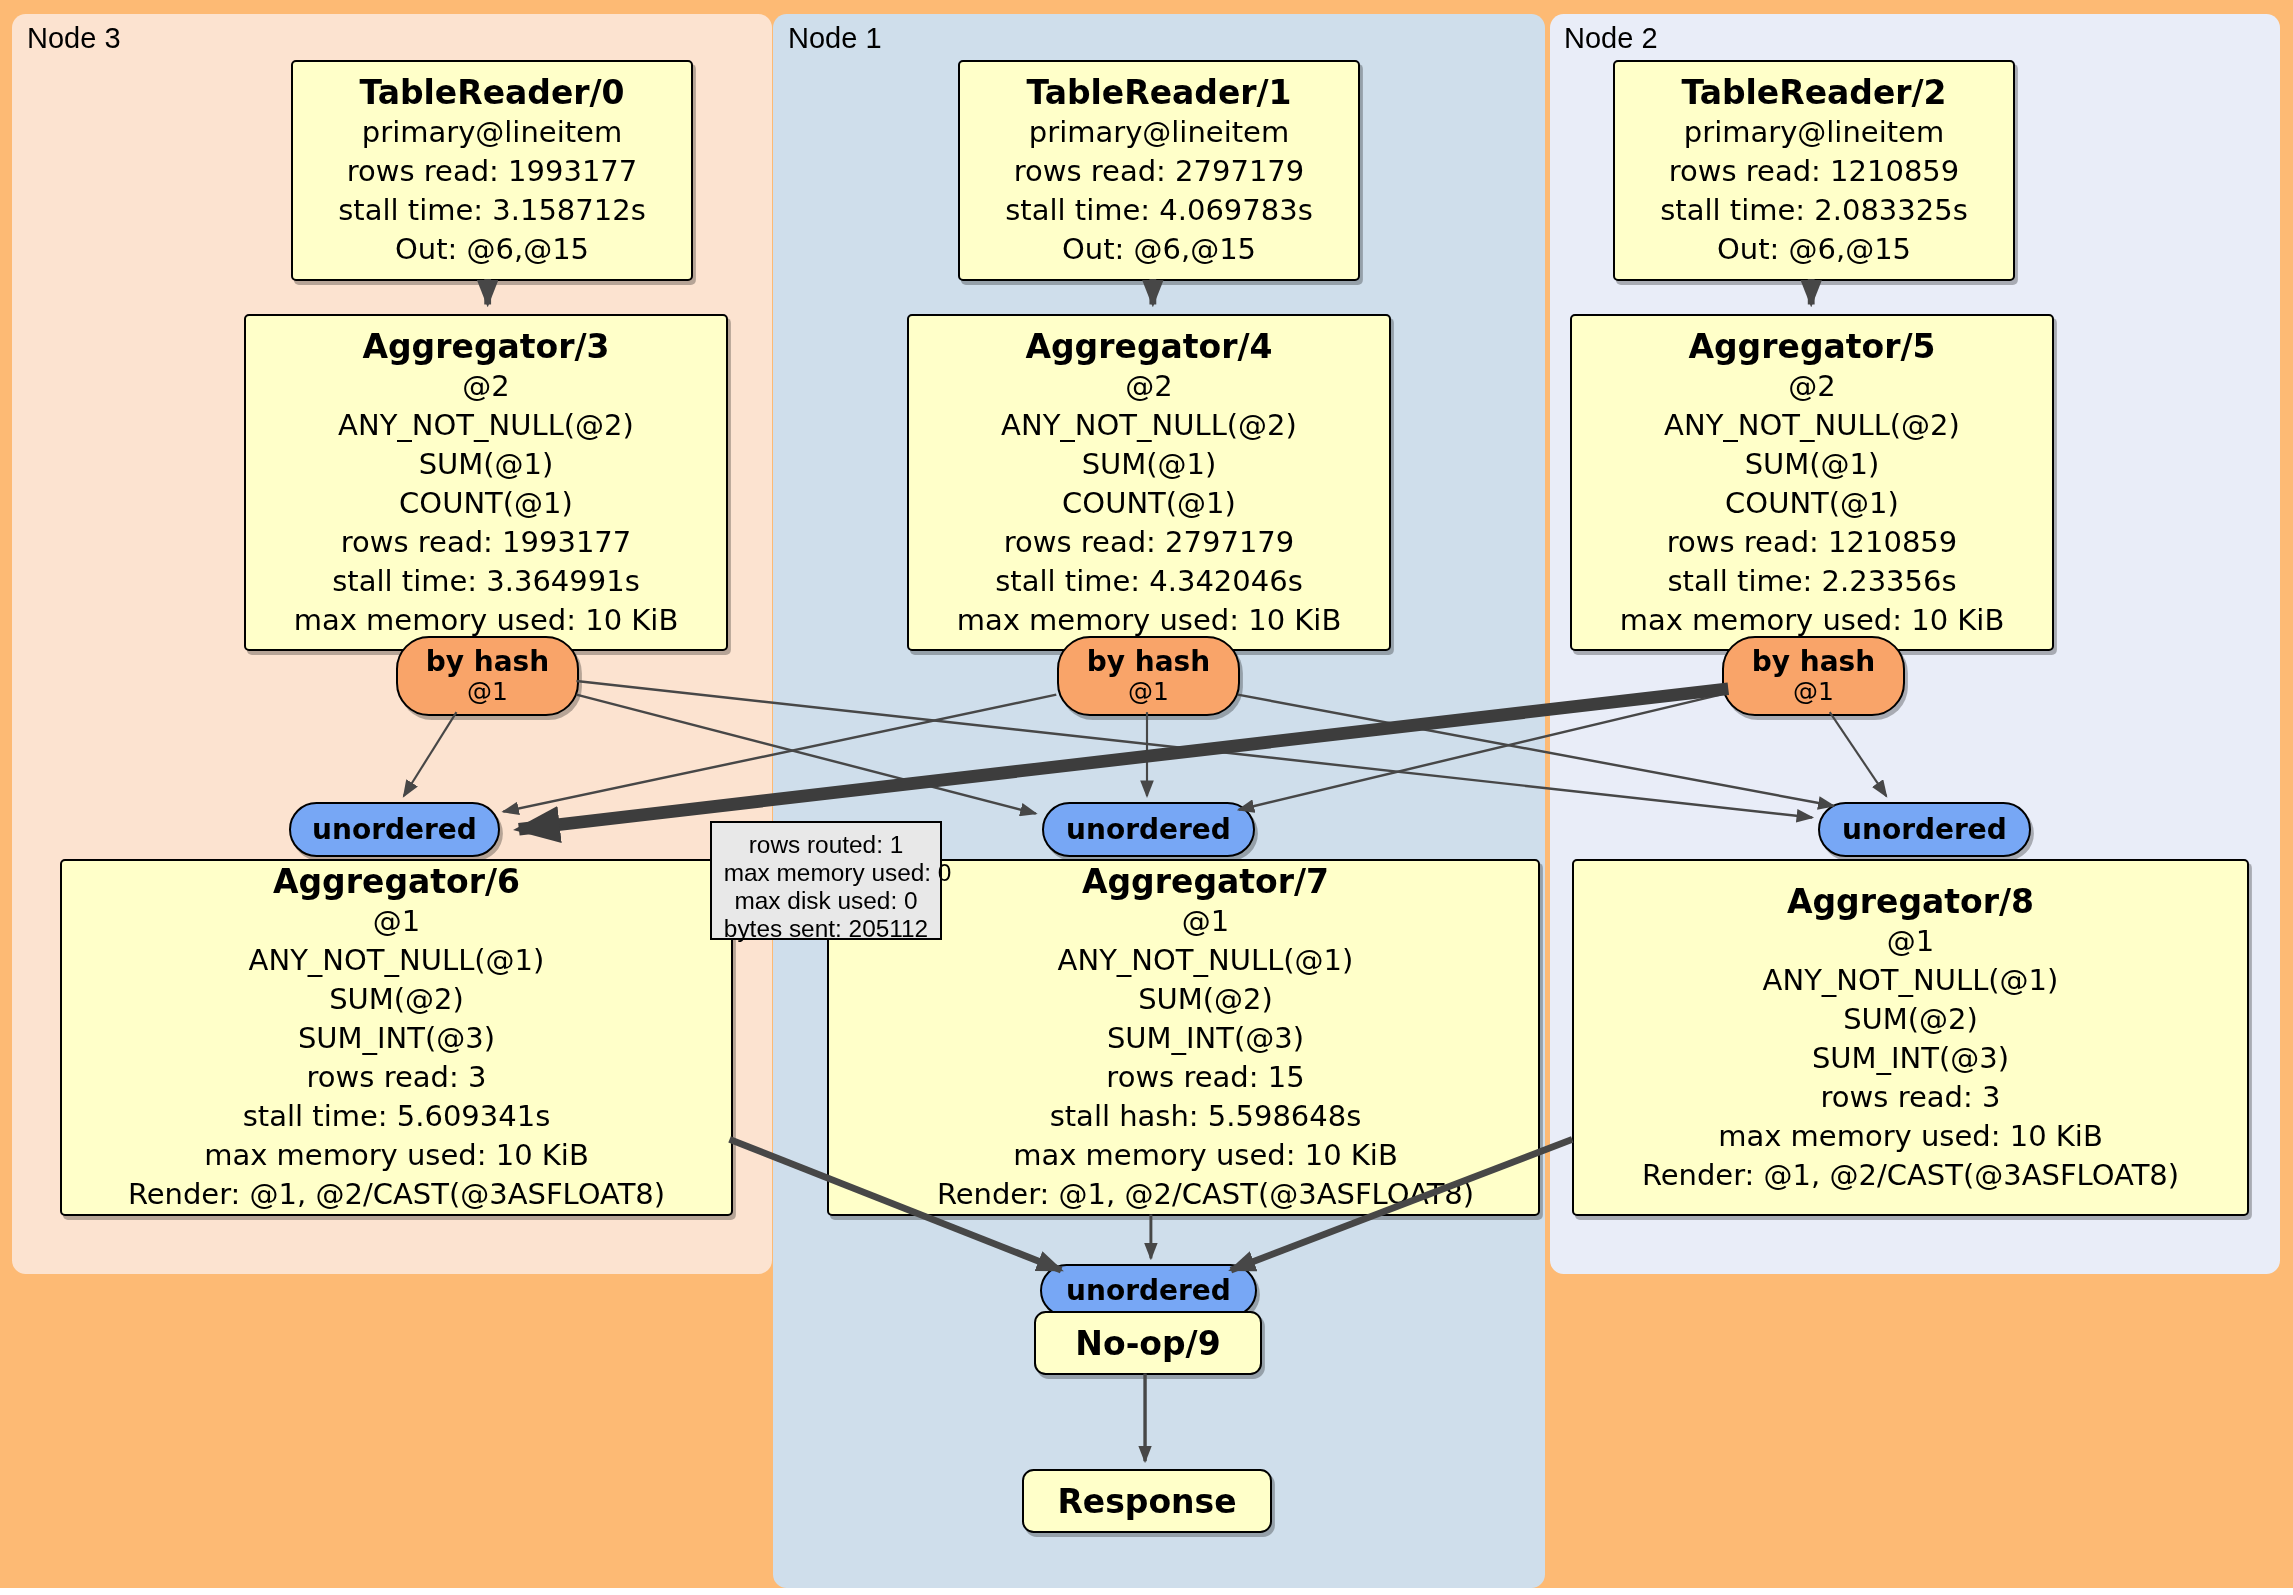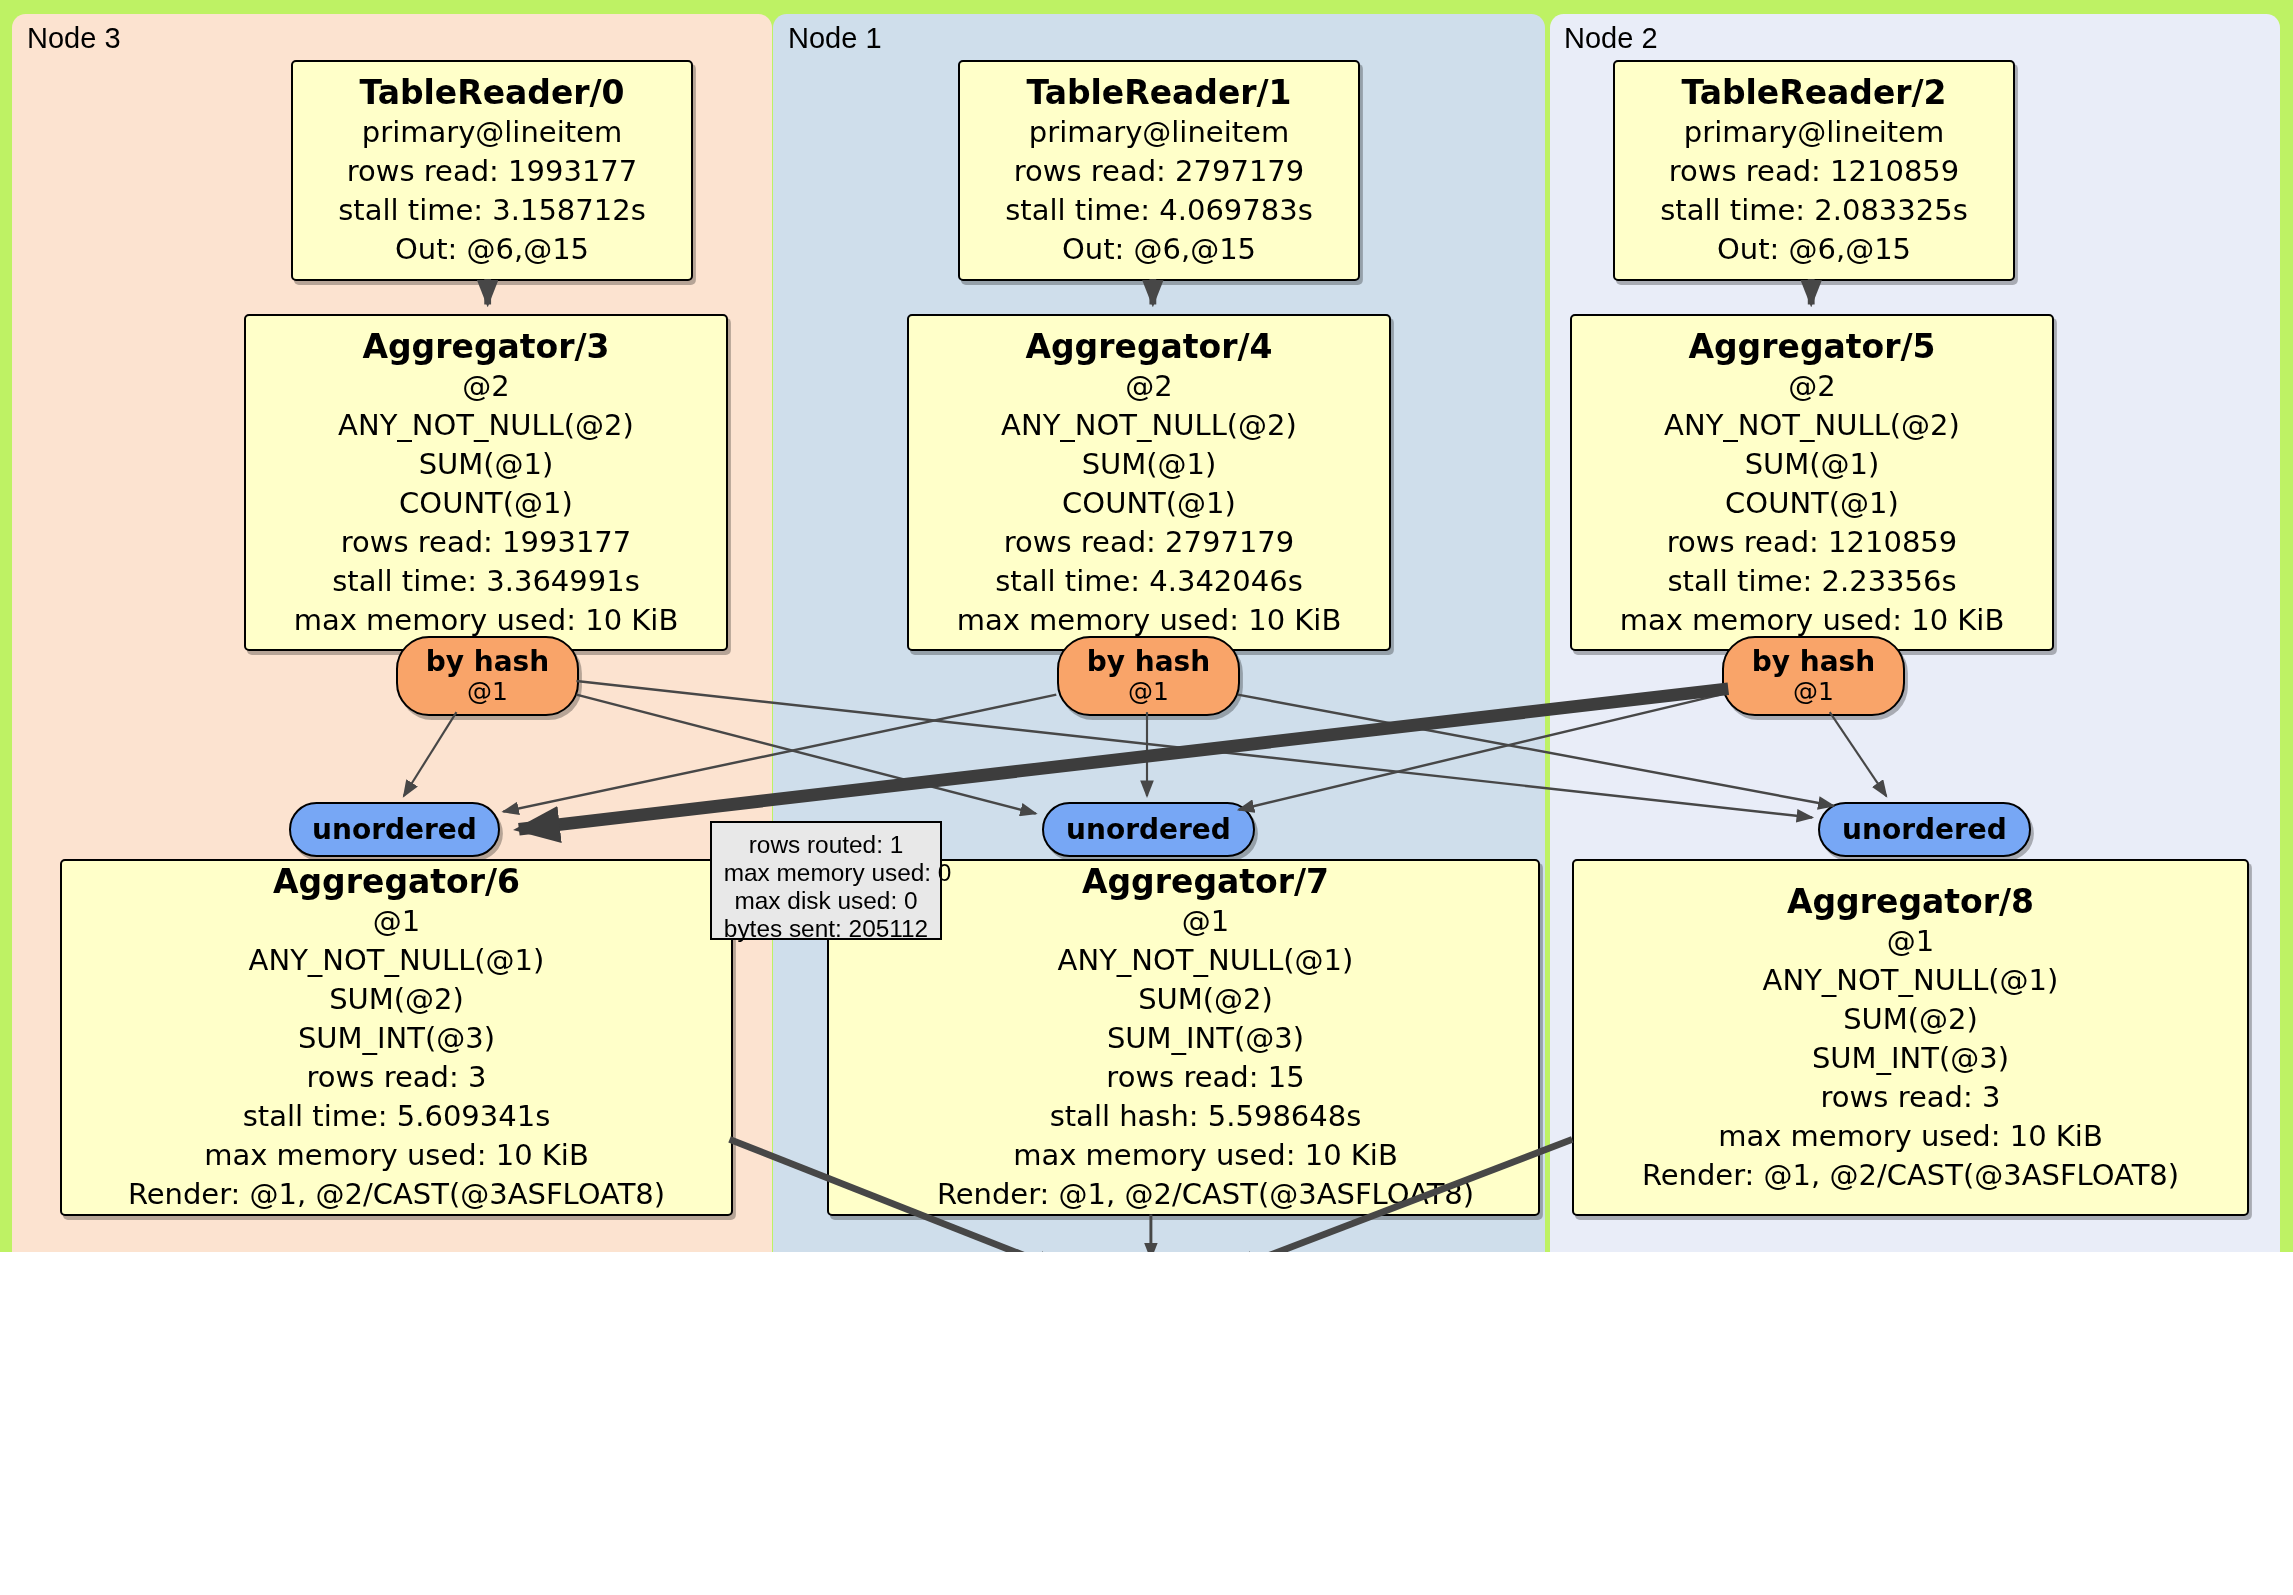--- a/index.html
+++ b/index.html
@@ -1,16 +1,16 @@
 <!DOCTYPE html>
 <html style="--node3_bg: #fce3d0; --node1_bg: #cfdeeb; --node2_bg: #e9edf8; --box_bg: #ffffc9; --router_bg: #f9a469; --stream_bg: #77a7f5; --tooltip_bg: #e8e8e8; --edge: #474747;"><head>
 <meta charset="utf-8">
 <style>
   html,body { margin:0; padding:0; background:#ffffff; }
-  #canvas { position:relative; width:2294px; height:1252px; background:#bef264;
+  #canvas { position:relative; width:2294px; height:1588px; background:#fdba74;
             font-family:"DejaVu Sans", sans-serif; color:#000; overflow:hidden; }
 
   .band { position:absolute; border-radius:13.7px; }
   .band-label { position:absolute; font:29px "Liberation Sans", sans-serif; color:#000; }
 
   .pbox { position:absolute; background:var(--box_bg); border:2.9px solid #000;
           border-radius:5px; box-shadow:2.9px 3.9px 0 rgba(0,0,0,0.28);
           display:flex; flex-direction:column; justify-content:center; align-items:center;
           text-align:center; font-size:29px; line-height:39px; }
   .ptitle { font-weight:bold; font-size:33px; line-height:41px; white-space:nowrap; }
@@ -173,20 +173,23 @@
         <div class="bline">max memory used: 10 KiB</div>
         <div class="bline">Render: @1, @2/CAST(@3ASFLOAT8)</div>
       </div>
   </div>
 
   <div class="pill stream" style="left:1040px; top:1264px; width:213px; height:49px;">
     <div class="slabel">unordered</div>
   </div>
   <div class="pbox" style="left:1034px; top:1311px; width:224px; height:60px; border-radius:11.7px;">
     <div class="ptitle">No-op/9</div>
+  </div>
+  <div class="pbox" style="left:1022px; top:1469px; width:246px; height:60px; border-radius:11.7px;">
+    <div class="ptitle">Response</div>
   </div>
 
   <svg id="edges" viewBox="0 0 2352 1636">
     <defs>
       <marker id="mS" markerWidth="18" markerHeight="14" refX="16" refY="7" orient="auto" markerUnits="userSpaceOnUse">
         <path d="M0,0 L18,7 L0,14 z" fill="#474747"></path>
       </marker>
       <marker id="mM" markerWidth="28" markerHeight="22" refX="25" refY="11" orient="auto" markerUnits="userSpaceOnUse">
         <path d="M0,0 L28,11 L0,22 z" fill="#474747"></path>
       </marker>

